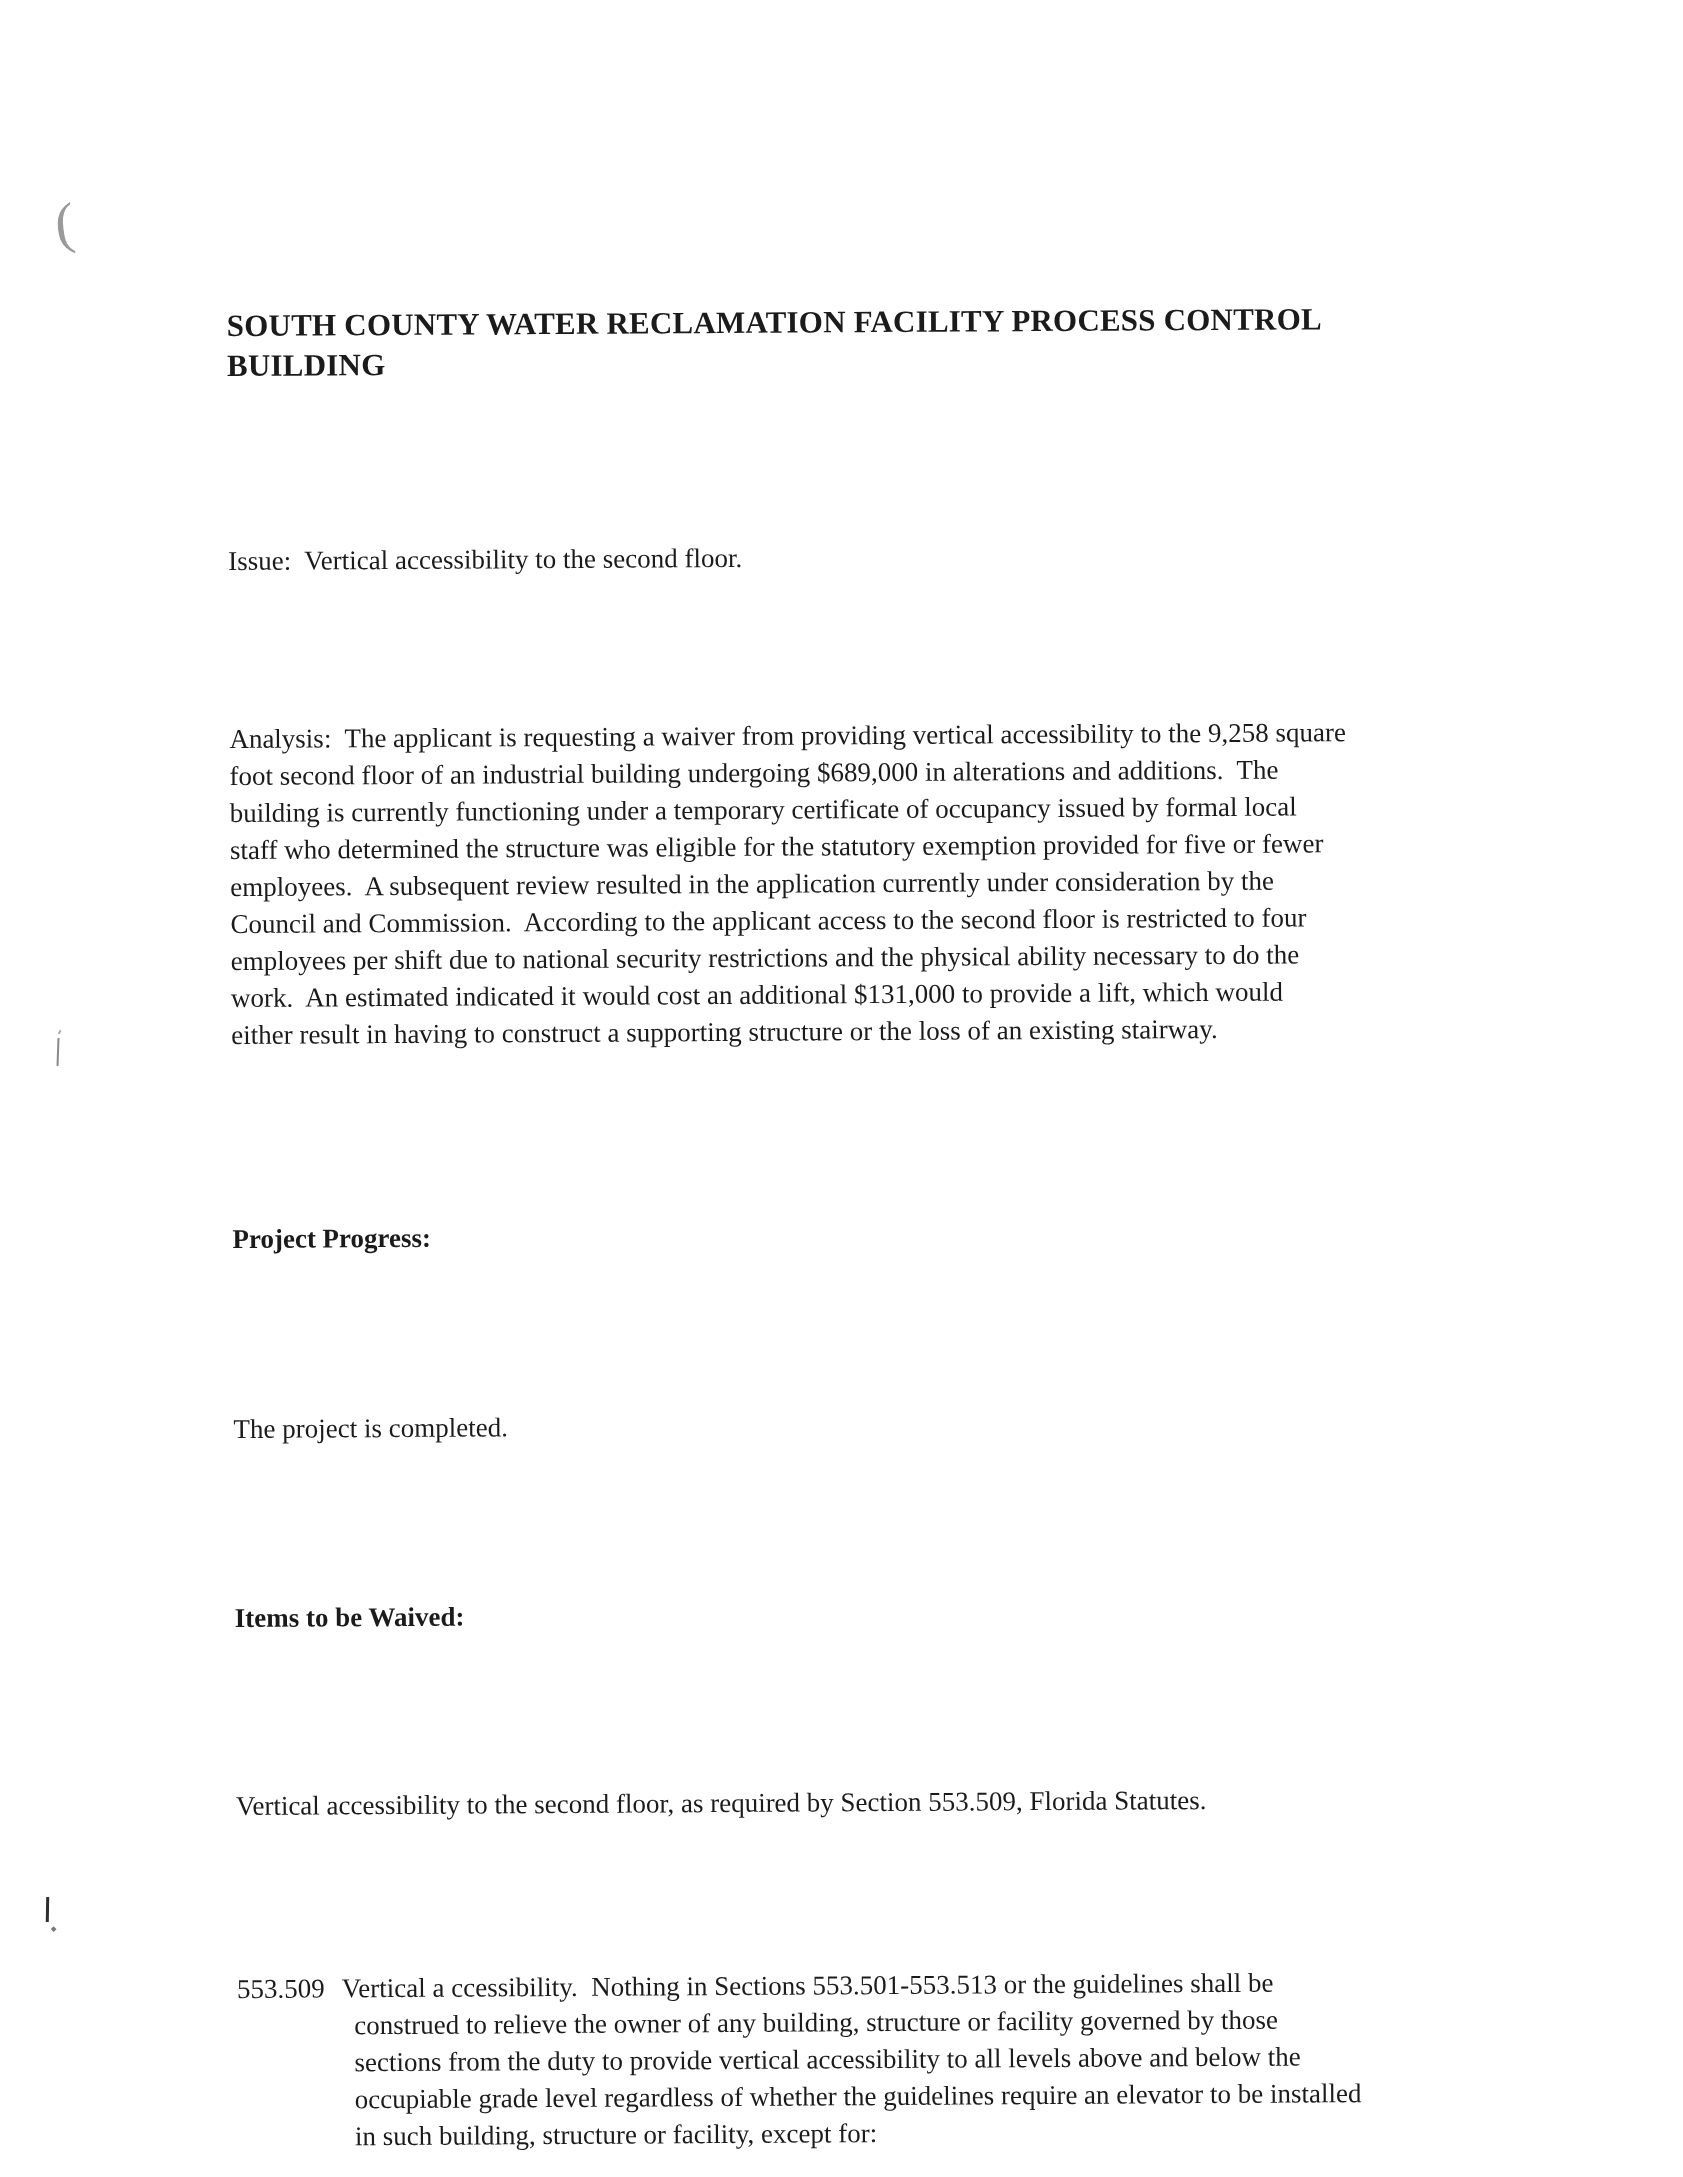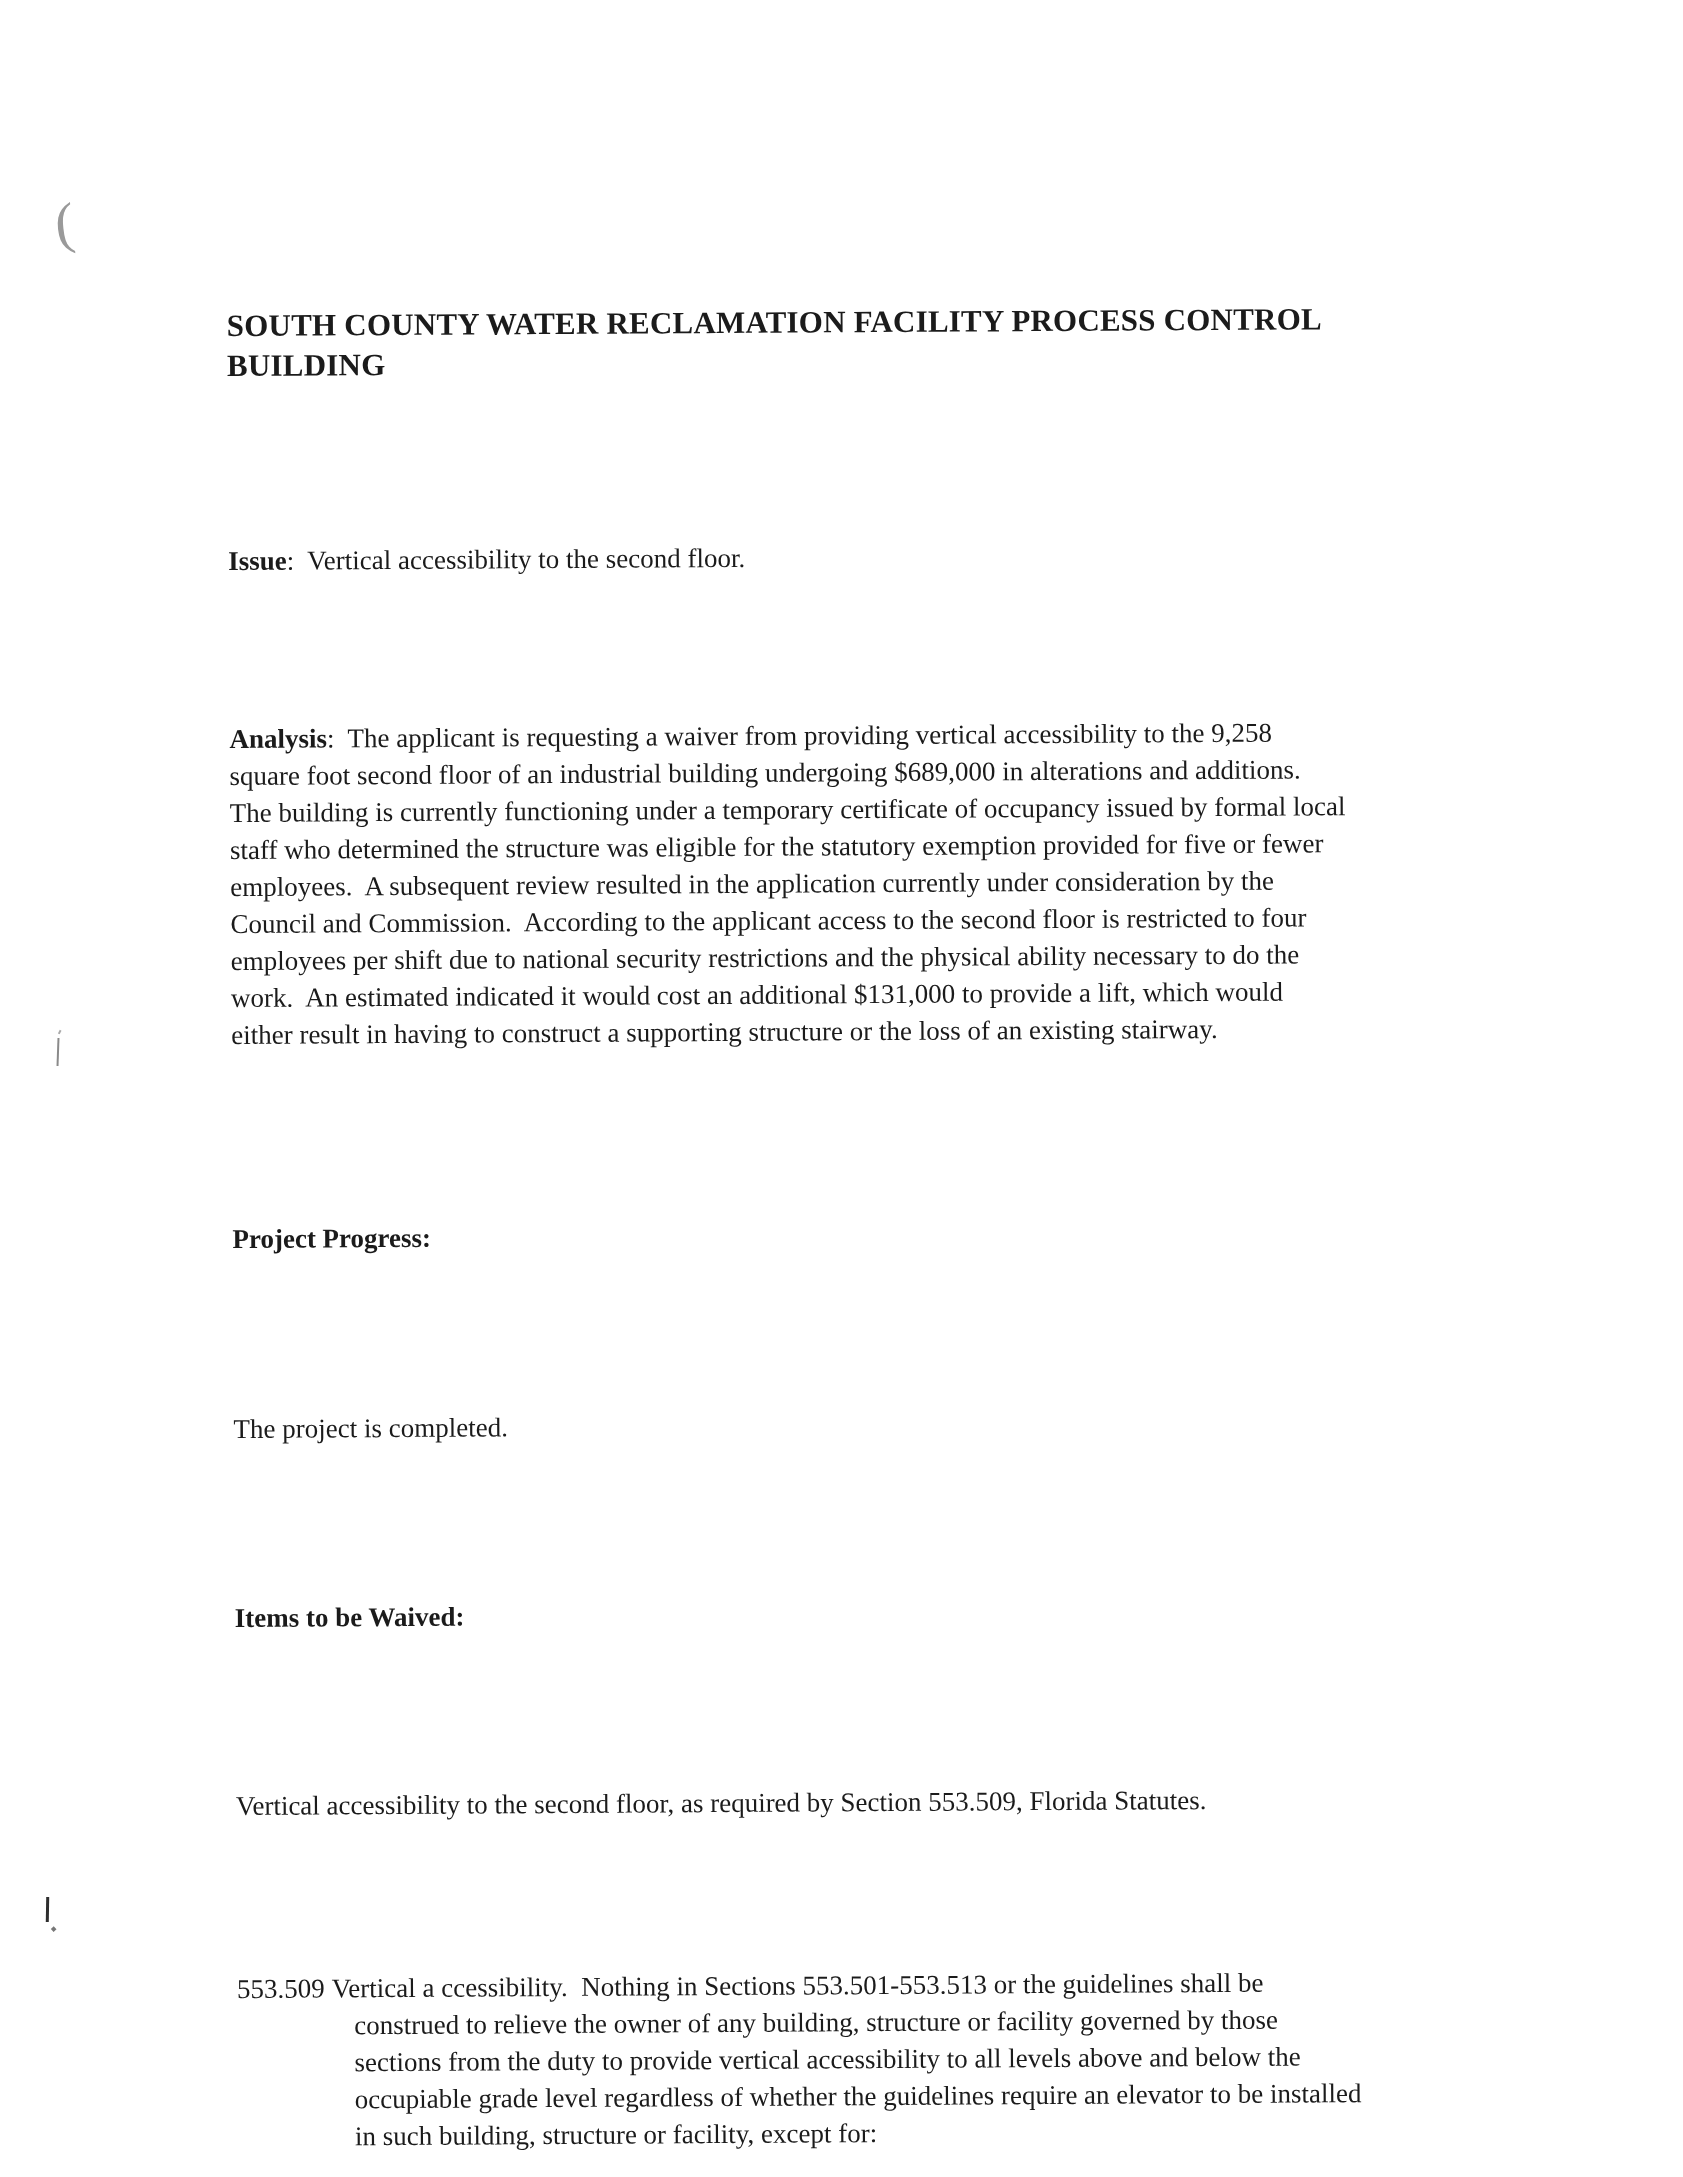--- a/index.html
+++ b/index.html
@@ -25,35 +25,35 @@
     white-space: pre-wrap;
   }
   .doc-title {
     font-size: 31px;
     line-height: 40px;
     font-weight: bold;
     letter-spacing: 0.2px;
     max-width: 1208px;
     margin: 0 0 46px 0;
   }
-  .b { font-weight: bold; }
+  .b { font-weight: normal; }
   .para-issue    { margin: 0 0 30px 0; }
   .para-analysis { margin: 0 0 56px 0; max-width: 1119px; }
   .h-bold        { font-weight: bold; }
   .h-pp          { margin: 0 0 42px 0; }
   .para-pp       { margin: 0 0 41px 0; }
   .h-items       { margin: 0 0 40px 0; }
   .para-intro    { margin: 0 0 35px 0; max-width: 1089px; }
   .para-statute  {
     margin: 0 0 18px 0;
     max-width: 1129px;
     padding-left: 117px;
     text-indent: -117px;
   }
-  .statute-num { margin-right: 7px; }
+  .statute-num { margin-right: 17px; }
   
   .artifact { position: absolute; pointer-events: none; }
   .art-paren {
     left: 55px; top: 194px;
     font-size: 57px; line-height: 57px;
     color: #9a9a9a;
     font-family: "Liberation Serif", serif;
     transform: rotate(-6deg);
     font-weight: 400;
   }

